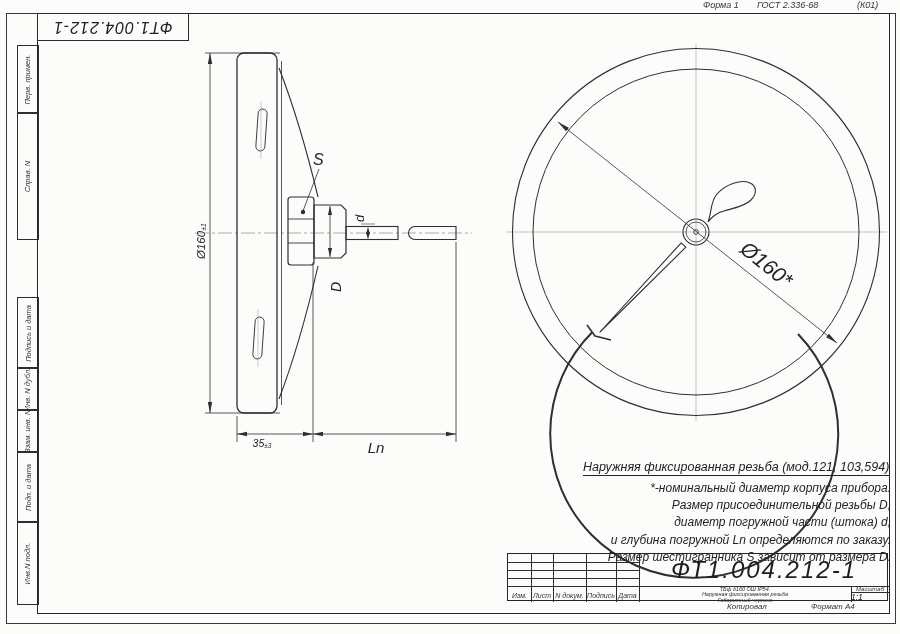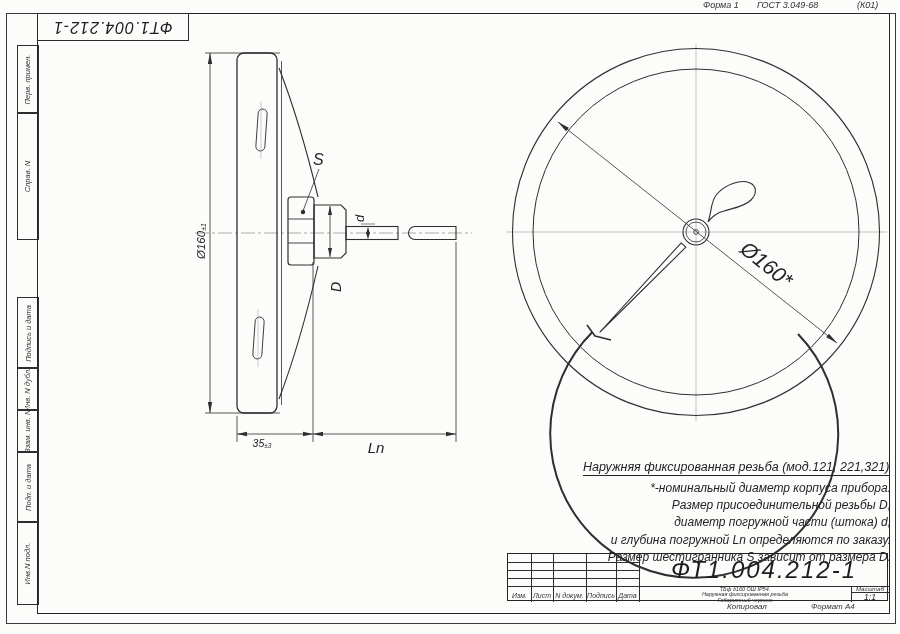--- a/index.html
+++ b/index.html
@@ -35,21 +35,21 @@
   .tb{left:507px;top:553px;width:381px;height:48px;border:1.5px solid #242424;box-sizing:border-box;}
   .tb .vline{position:absolute;top:0;width:0;border-left:1px solid #2e2e2e;}
   .tb .hline{position:absolute;height:0;border-top:1px solid #2e2e2e;}
   .tb-label{position:absolute;font-size:7px;font-style:italic;color:#333;text-align:center;white-space:nowrap;}
   .tb-designation{position:absolute;left:131px;top:0;width:250px;height:32px;display:flex;align-items:center;
                   justify-content:center;font-size:24px;font-style:italic;letter-spacing:2px;color:#1d1d1d;}
   .tb-desc{position:absolute;left:131px;top:32px;width:212px;height:16px;text-align:center;
            font-size:5.5px;line-height:5.3px;font-style:italic;color:#333;padding-top:1px;box-sizing:border-box;}
   .tb-scale-label{position:absolute;left:343px;top:32px;width:38px;height:6px;text-align:center;
                   font-size:6px;font-style:italic;color:#333;}
-  .tb-scale-value{position:absolute;left:343px;top:38px;width:38px;height:10px;text-align:center;
+  .tb-scale-value{position:absolute;left:343px;top:38px;width:38px;height:10px;text-align:left;
                   font-size:8.5px;font-style:italic;color:#222;}
   .copy-strip{left:507px;top:601px;width:381px;height:12px;font-size:8px;font-style:italic;color:#333;}
   .copy-label{position:absolute;left:220px;top:1px;}
   .fmt-label{position:absolute;left:304px;top:1px;}
   svg text{font-family:"Liberation Sans",sans-serif;font-style:italic;fill:#222;}
 </style>
 </head>
 <body>
 
 <div class="page">
@@ -135,21 +135,21 @@
       <polygon points="558,122 566,131.2 568.8,127.8" fill="#2f2f2f" stroke="none"></polygon>
       <polygon points="837,343 826.2,337.2 829,333.8" fill="#2f2f2f" stroke="none"></polygon>
       <text transform="translate(762,270) rotate(38.4)" text-anchor="middle" font-size="21" stroke="none">Ø160*</text>
     </g>
   </svg>
 
   <div class="abs outer-border"></div>
   <div class="abs main-frame"></div>
 
   <div class="abs hdr hdr-form">Форма 1</div>
-  <div class="abs hdr hdr-gost">ГОСТ 3.049-68</div>
+  <div class="abs hdr hdr-gost">ГОСТ 2.336-68</div>
   <div class="abs hdr hdr-code">(К01)</div>
 
   <div class="abs corner-box">
     <span>ФТ1.004.212-1</span>
   </div>
 
   <div class="abs mbox m1">
       <span>Перв. примен.</span>
     </div>
   <div class="abs mbox m2">
@@ -165,21 +165,21 @@
       <span>Взам. инв. N</span>
     </div>
   <div class="abs mbox m6">
       <span>Подп. и дата</span>
     </div>
   <div class="abs mbox m7">
       <span>Инв.N подл.</span>
     </div>
 
   <div class="abs notes">
-    <div class="notes-title">Наружняя фиксированная резьба (мод.121, 221,321)</div>
+    <div class="notes-title">Наружняя фиксированная резьба (мод.121, 103,594)</div>
     <div class="note-line i13">*-номинальный диаметр корпуса прибора.</div>
     <div class="note-line i4">Размер присоединительной резьбы D,</div>
     <div class="note-line i0">диаметр погружной части (штока) d,</div>
     <div class="note-line i4">и глубина погружной Ln определяются по заказу.</div>
     <div class="note-line i9">Размер шестигранника S зависит от размера D.</div>
   </div>
 
   <div class="abs tb">
     <div class="vline" style="left:23px;height:48px;"></div>
     <div class="vline" style="left:45px;height:48px;"></div>

